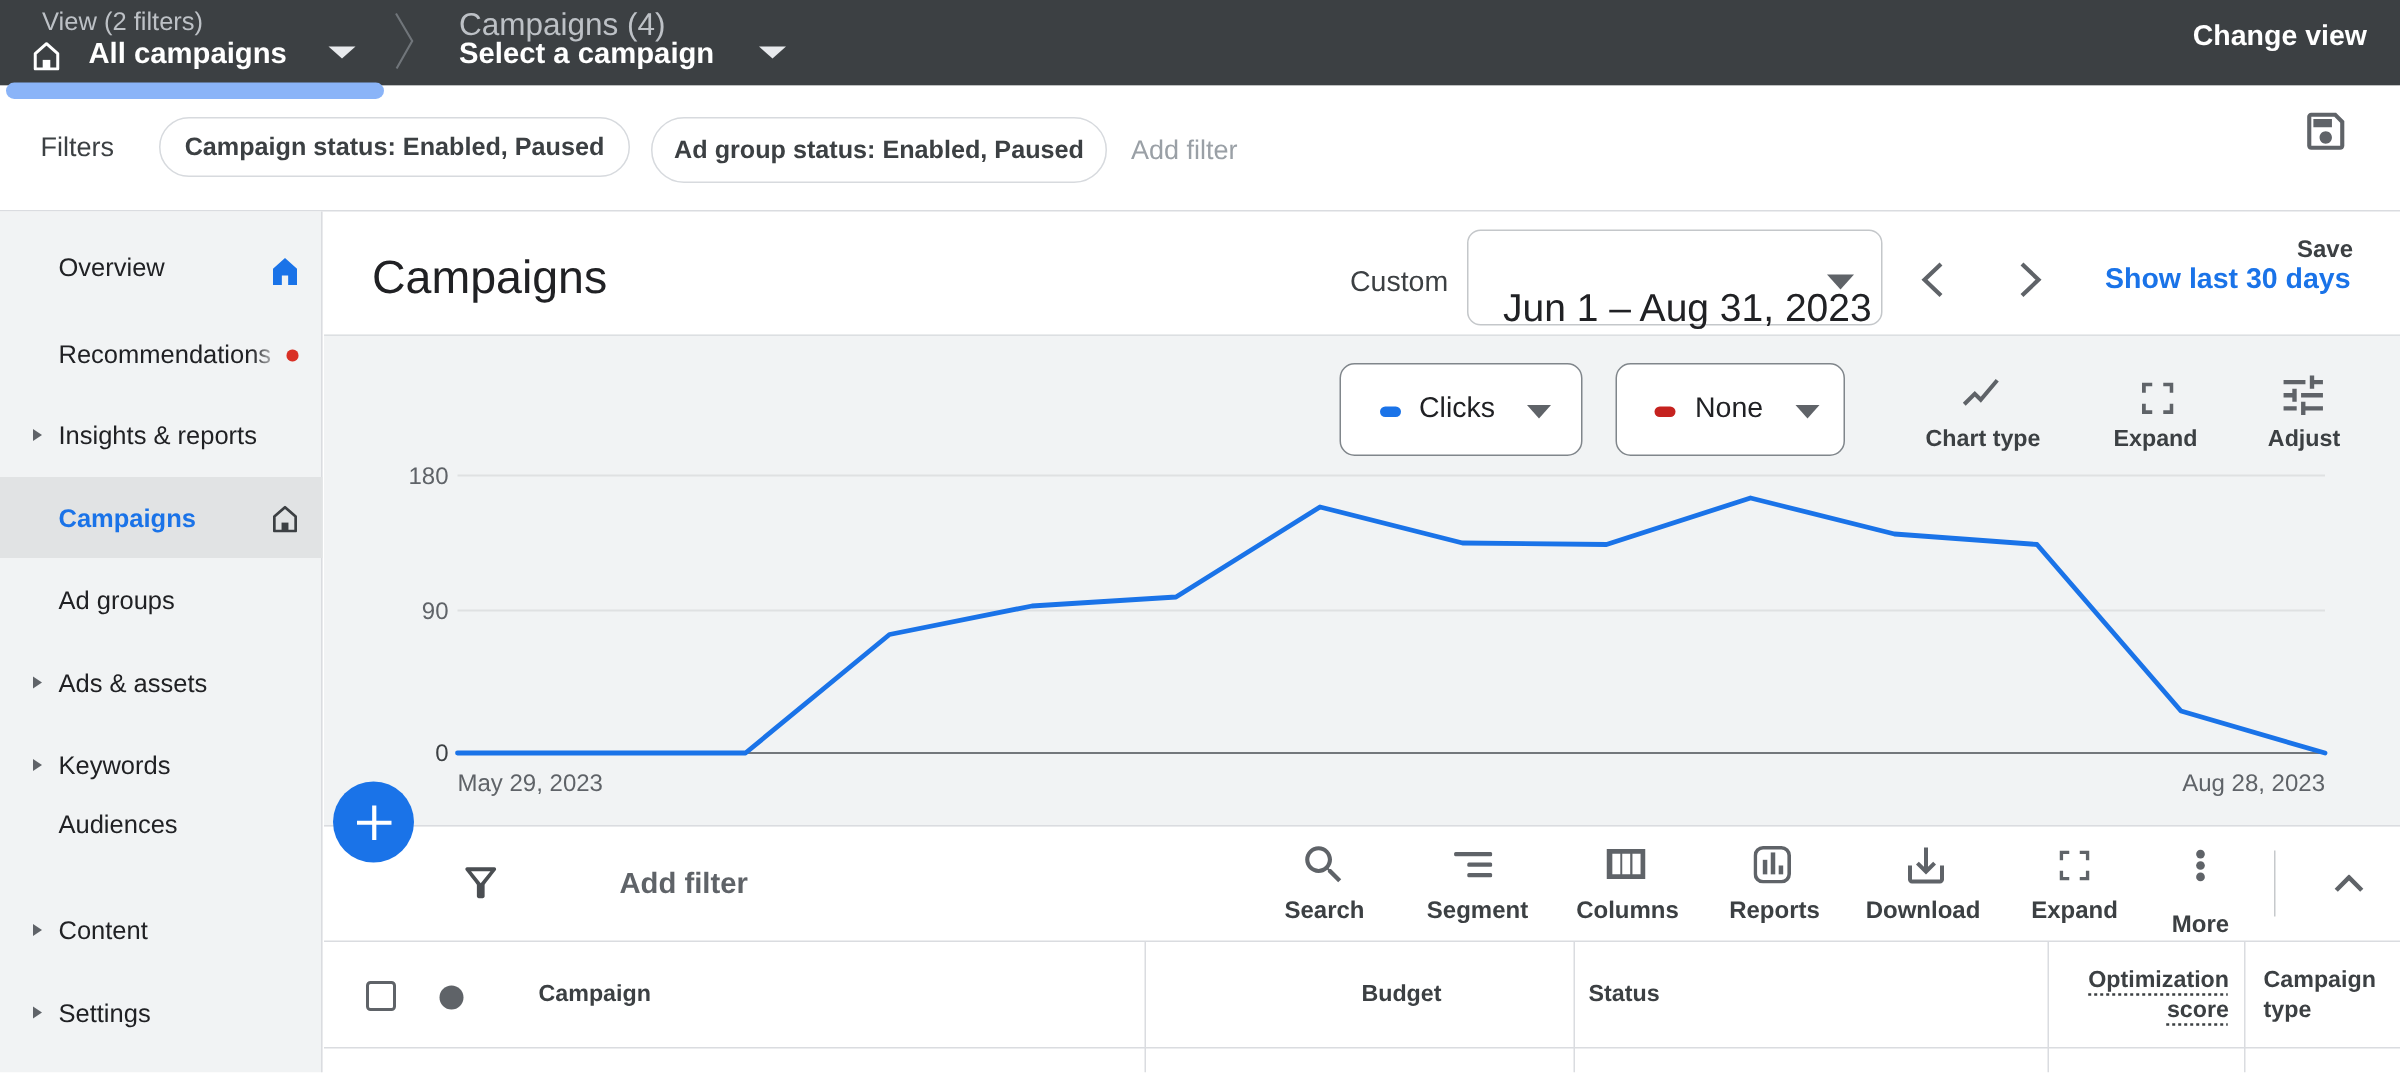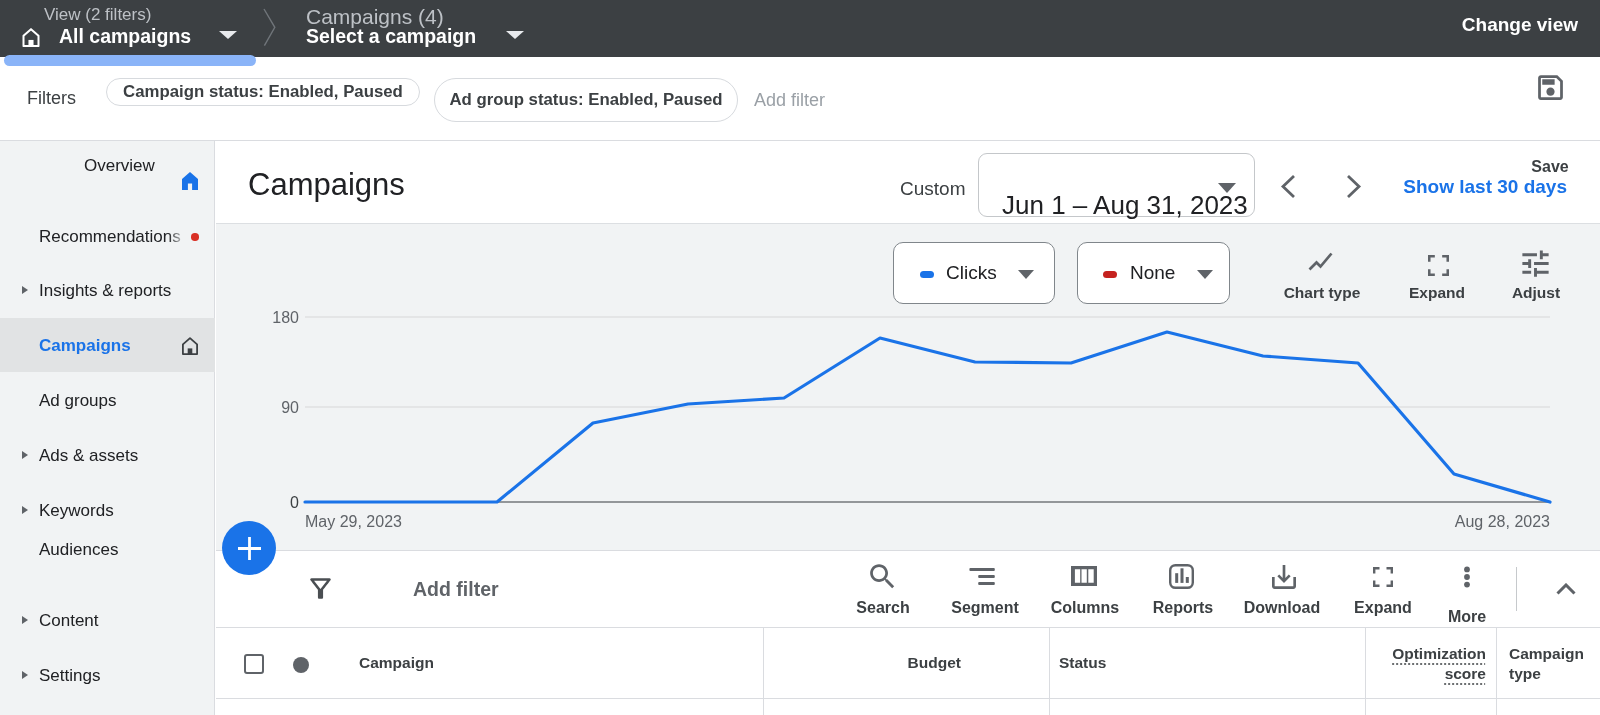--- a/index.html
+++ b/index.html
@@ -5,21 +5,21 @@
   html,body{margin:0;padding:0;}
   body{width:1600px;height:715px;position:relative;font-family:"Liberation Sans",sans-serif;background:#fff;overflow:hidden;}
   .abs{position:absolute;}
   .cv{display:flex;align-items:center;}
 </style>
 </head>
 <body>
 
 <div class="abs" id="topbar" style="left:0;top:0;width:1600px;height:57px;background:#3c4043;box-shadow:0 1px 2px rgba(60,64,67,.3),0 2px 6px 2px rgba(60,64,67,.15);"></div>
 
-<div class="abs" style="left:44px;top:5px;font-size:17px;color:#bdc1c6;">View (2 filters)</div>
+<div class="abs" style="left:28px;top:5px;font-size:17px;color:#bdc1c6;">View (2 filters)</div>
 <svg class="abs" style="left:22px;top:28px;" width="18" height="19" viewBox="0 0 16 18">
     <path d="M8 1.1 L15.1 7.4 L15.1 17.1 L0.9 17.1 L0.9 7.4 Z" fill="none" stroke="#ffffff" stroke-width="1.9" stroke-linejoin="round"></path>
     <rect x="5.6" y="11.3" width="4.8" height="5.8" fill="#ffffff"></rect>
   </svg>
 <div class="abs" style="left:59px;top:25px;font-size:19.5px;font-weight:bold;color:#ffffff;">All campaigns</div>
 <div class="abs" style="left:219px;top:31px;width:0;height:0;border-left:9.5px solid transparent;border-right:9.5px solid transparent;border-top:8.5px solid #e8eaed;"></div>
 
 <div class="abs" style="left:4px;top:55px;width:252px;height:11px;border-radius:6px;background:#8ab4f8;z-index:5;"></div>
 
 <svg class="abs" style="left:263px;top:8px;" width="13" height="39" viewBox="0 0 13 39">
@@ -27,21 +27,21 @@
   </svg>
 
 <div class="abs" style="left:306px;top:5px;font-size:21px;color:#bdc1c6;">Campaigns (4)</div>
 <div class="abs" style="left:306px;top:25px;font-size:19.5px;font-weight:bold;color:#ffffff;">Select a campaign</div>
 <div class="abs" style="left:506px;top:31px;width:0;height:0;border-left:9.5px solid transparent;border-right:9.5px solid transparent;border-top:8.5px solid #e8eaed;"></div>
 
 <div class="abs" style="right:22px;top:14px;font-size:19px;font-weight:bold;color:#ffffff;margin-left:37px;">Change view</div>
 
 <div class="abs" id="filterrow" style="left:0;top:57px;width:1600px;height:83px;background:#fff;border-bottom:1px solid #dadce0;"></div>
 <div class="abs" style="left:27px;top:88px;font-size:18px;color:#3c4043;">Filters</div>
-<div class="abs cv" id="chip1" style="left:106px;top:78px;width:314px;height:28px;border:1px solid #d7dade;border-radius:22px;background:#fff;box-sizing:border-box;justify-content:center;font-size:16.8px;font-weight:bold;color:#3c4043;">Campaign status: Enabled, Paused</div>
+<div class="abs cv" id="chip1" style="left:106px;top:78px;width:314px;height:40px;border:1px solid #d7dade;border-radius:22px;background:#fff;box-sizing:border-box;justify-content:center;font-size:16.8px;font-weight:bold;color:#3c4043;">Campaign status: Enabled, Paused</div>
 <div class="abs cv" id="chip2" style="left:434px;top:78px;width:304px;height:44px;border:1px solid #d7dade;border-radius:22px;background:#fff;box-sizing:border-box;justify-content:center;font-size:16.8px;font-weight:bold;color:#3c4043;">Ad group status: Enabled, Paused</div>
 <div class="abs" style="left:754px;top:90px;font-size:18px;color:#9aa0a6;">Add filter</div>
 <svg class="abs" style="left:1534px;top:71px;" width="33" height="33" viewBox="0 0 24 24">
     <path fill="#5f6368" d="M17 3H5c-1.11 0-2 .9-2 2v14c0 1.1.89 2 2 2h14c1.1 0 2-.9 2-2V7l-4-4zm2 16H5V5h11.17L19 7.83V19zm-7-7c-1.66 0-3 1.34-3 3s1.34 3 3 3 3-1.34 3-3-1.34-3-3-3zM6 6h9v4H6z"></path>
   </svg>
 <div class="abs" style="left:1550px;top:114.5px;transform:translateX(-50%);font-size:16px;font-weight:bold;color:#3c4043;margin-top:43px;">Save</div>
 
 <div class="abs" id="sidebar" style="left:0;top:141px;width:215px;height:574px;background:#f1f3f4;border-right:1px solid #dadce0;box-sizing:border-box;"></div>
 <div class="abs" id="navsel" style="left:0;top:318px;width:215px;height:54px;background:#e1e3e4;"></div>
 
@@ -175,21 +175,21 @@
 <div class="abs" style="left:1496px;top:628px;width:1px;height:87px;background:#dadce0;"></div>
 
 <div class="abs" style="left:244px;top:654px;width:20px;height:20px;border:2px solid #5f6368;border-radius:3px;box-sizing:border-box;"></div>
 <div class="abs" style="left:293px;top:657px;width:16px;height:16px;border-radius:50%;background:#5f6368;"></div>
 <div class="abs" style="left:359px;top:653.5px;font-size:15.5px;font-weight:bold;color:#3c4043;">Campaign</div>
 <div class="abs" style="left:961px;top:653.5px;transform:translateX(-100%);font-size:15.5px;font-weight:bold;color:#3c4043;">Budget</div>
 <div class="abs" style="left:1059px;top:653.5px;font-size:15.5px;font-weight:bold;color:#3c4043;">Status</div>
 <div class="abs" style="left:1486px;top:644px;transform:translateX(-100%);font-size:15.5px;font-weight:bold;color:#3c4043;text-align:right;line-height:20px;"><span style="text-decoration:underline dotted;text-underline-offset:5px;">Optimization</span><br><span style="text-decoration:underline dotted;text-underline-offset:5px;">score</span></div>
 <div class="abs" style="left:1509px;top:644px;font-size:15.5px;font-weight:bold;color:#3c4043;line-height:20px;">Campaign<br>type</div>
 
-<div class="abs" style="left:39px;top:156px;font-size:17px;color:#202124;margin-left:45px;">Overview</div>
+<div class="abs" style="left:39px;top:169px;font-size:17px;color:#202124;">Overview</div>
 <svg class="abs" style="left:182px;top:172px;" width="16" height="18" viewBox="0 0 16 18">
     <path d="M8 0 L16 7.1 L16 18 L10.1 18 L10.1 11.6 L5.9 11.6 L5.9 18 L0 18 L0 7.1 Z" fill="#1a73e8"></path>
   </svg>
 
 <div class="abs" style="left:39px;top:227px;font-size:17px;color:#202124;">Recommendations</div>
 <div class="abs" style="left:168px;top:226px;width:24px;height:22px;background:linear-gradient(90deg,rgba(241,243,244,0),#f1f3f4 80%);"></div>
 <div class="abs" style="left:191px;top:233px;width:7.5px;height:7.5px;border-radius:50%;background:#d93025;"></div>
 
 <div class="abs" style="left:22px;top:286px;width:0;height:0;border-left:6.5px solid #5f6368;border-top:4.8px solid transparent;border-bottom:4.8px solid transparent;"></div>
 <div class="abs" style="left:39px;top:281px;font-size:17px;color:#202124;">Insights &amp; reports</div>

